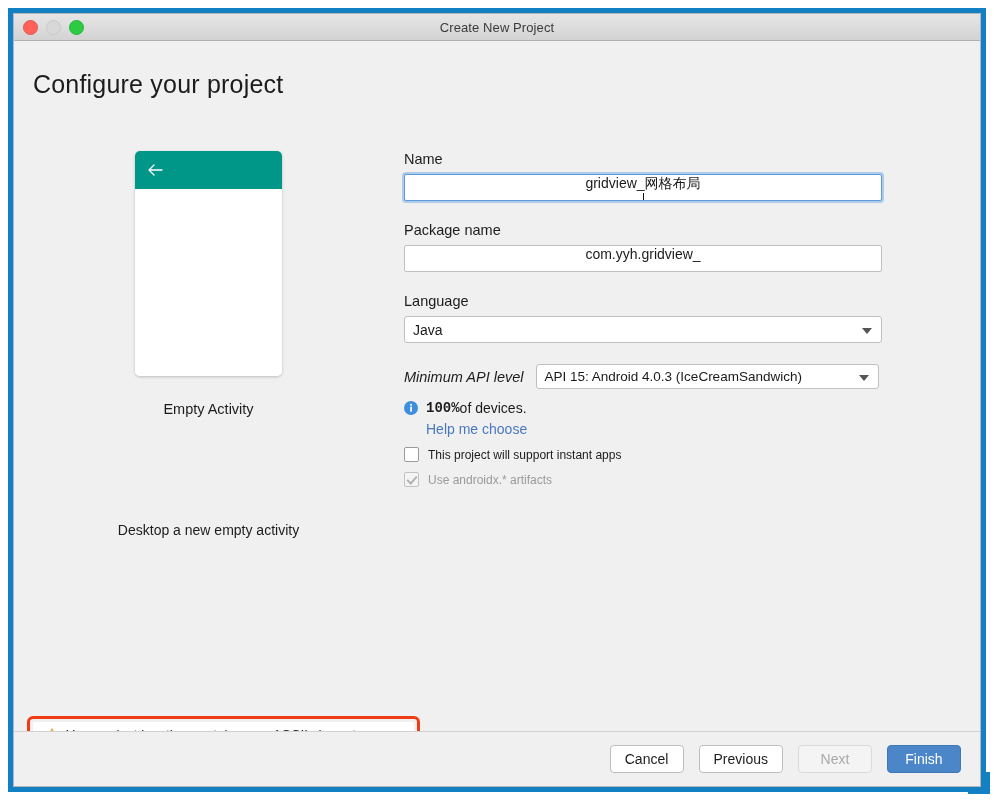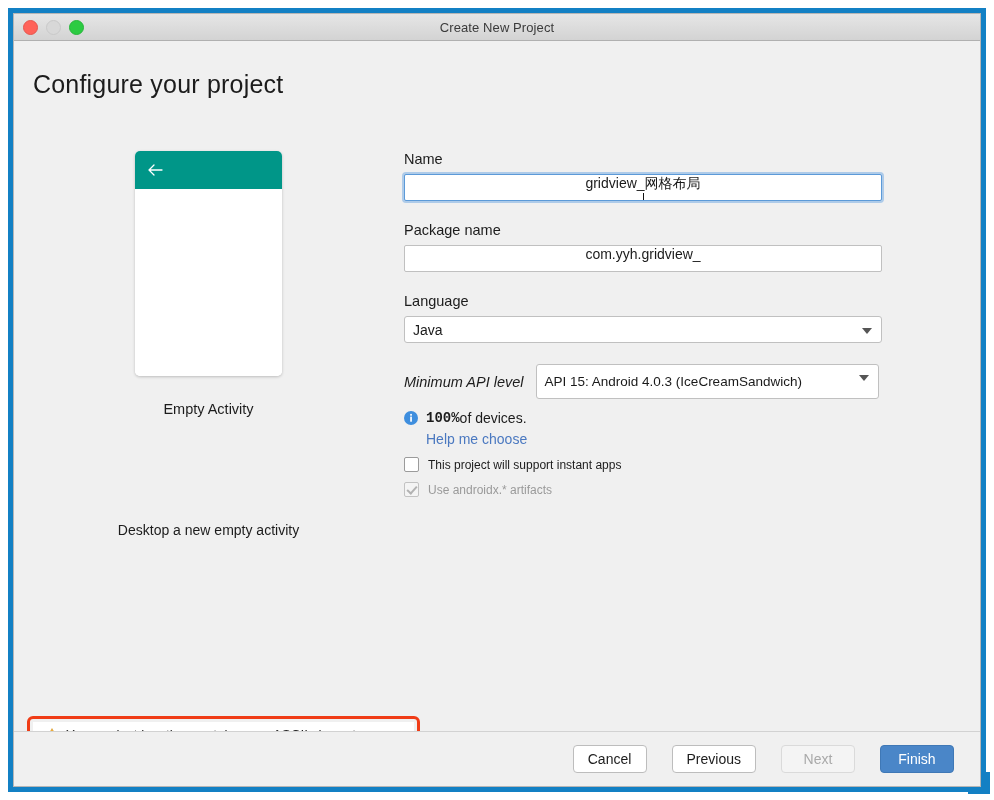--- a/index.html
+++ b/index.html
@@ -224,21 +224,21 @@
     margin-top: 5px;
   }
   #api-label {
     font-size: 14.5px;
     color: #1c1c1c;
     margin-right: 12px;
     font-style: italic;
   }
   #api-select {
     position: relative;
-    height: 35px;
+    height: 25px;
     width: 343px;
     background: #ffffff;
     border: 1px solid #c0c0c0;
     border-radius: 3px;
     box-sizing: border-box;
     display: flex;
     align-items: center;
     padding: 0 8px;
     font-size: 13.5px;
     color: #1a1a1a;
@@ -329,23 +329,23 @@
     position: absolute;
     left: 0;
     bottom: 0;
     width: 100%;
     height: 55px;
     background: #f0f0f0;
     border-top: 1px solid #d2d2d2;
     display: flex;
     align-items: center;
     justify-content: flex-end;
-    padding-right: 26px;
-    box-sizing: border-box;
-    gap: 25px;
+    padding-right: 19px;
+    box-sizing: border-box;
+    gap: 15px;
   }
   .btn {
     height: 28px;
     min-width: 74px;
     border-radius: 4px;
     border: 1px solid #bdbdbd;
     background: #ffffff;
     font-size: 14px;
     color: #1c1c1c;
     display: flex;

